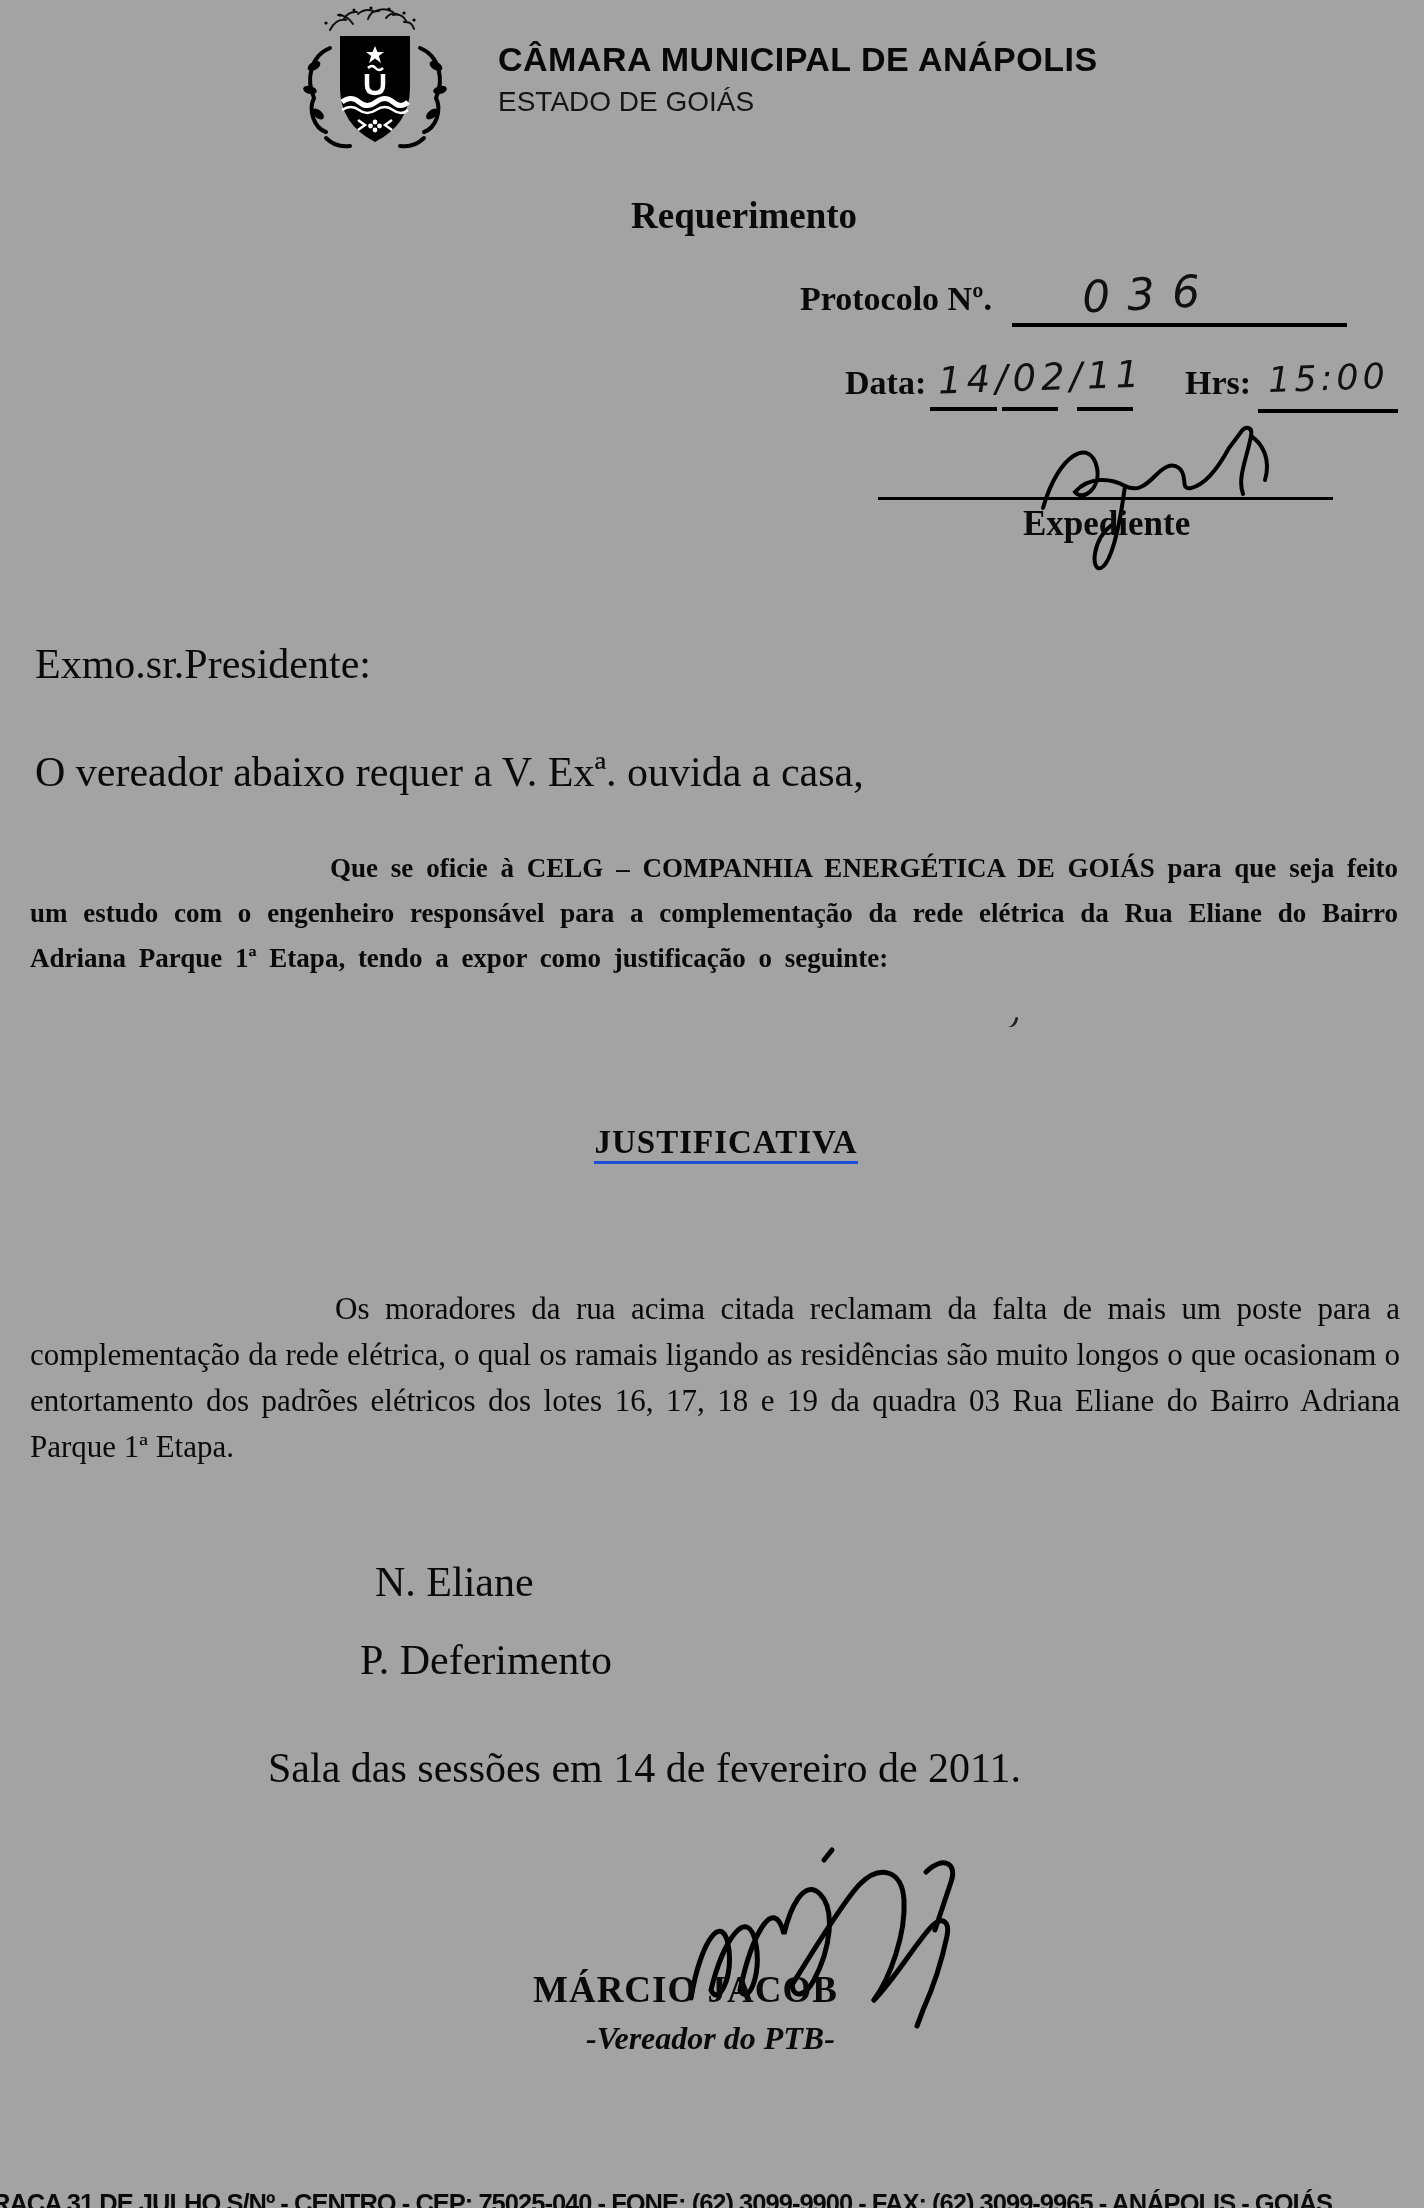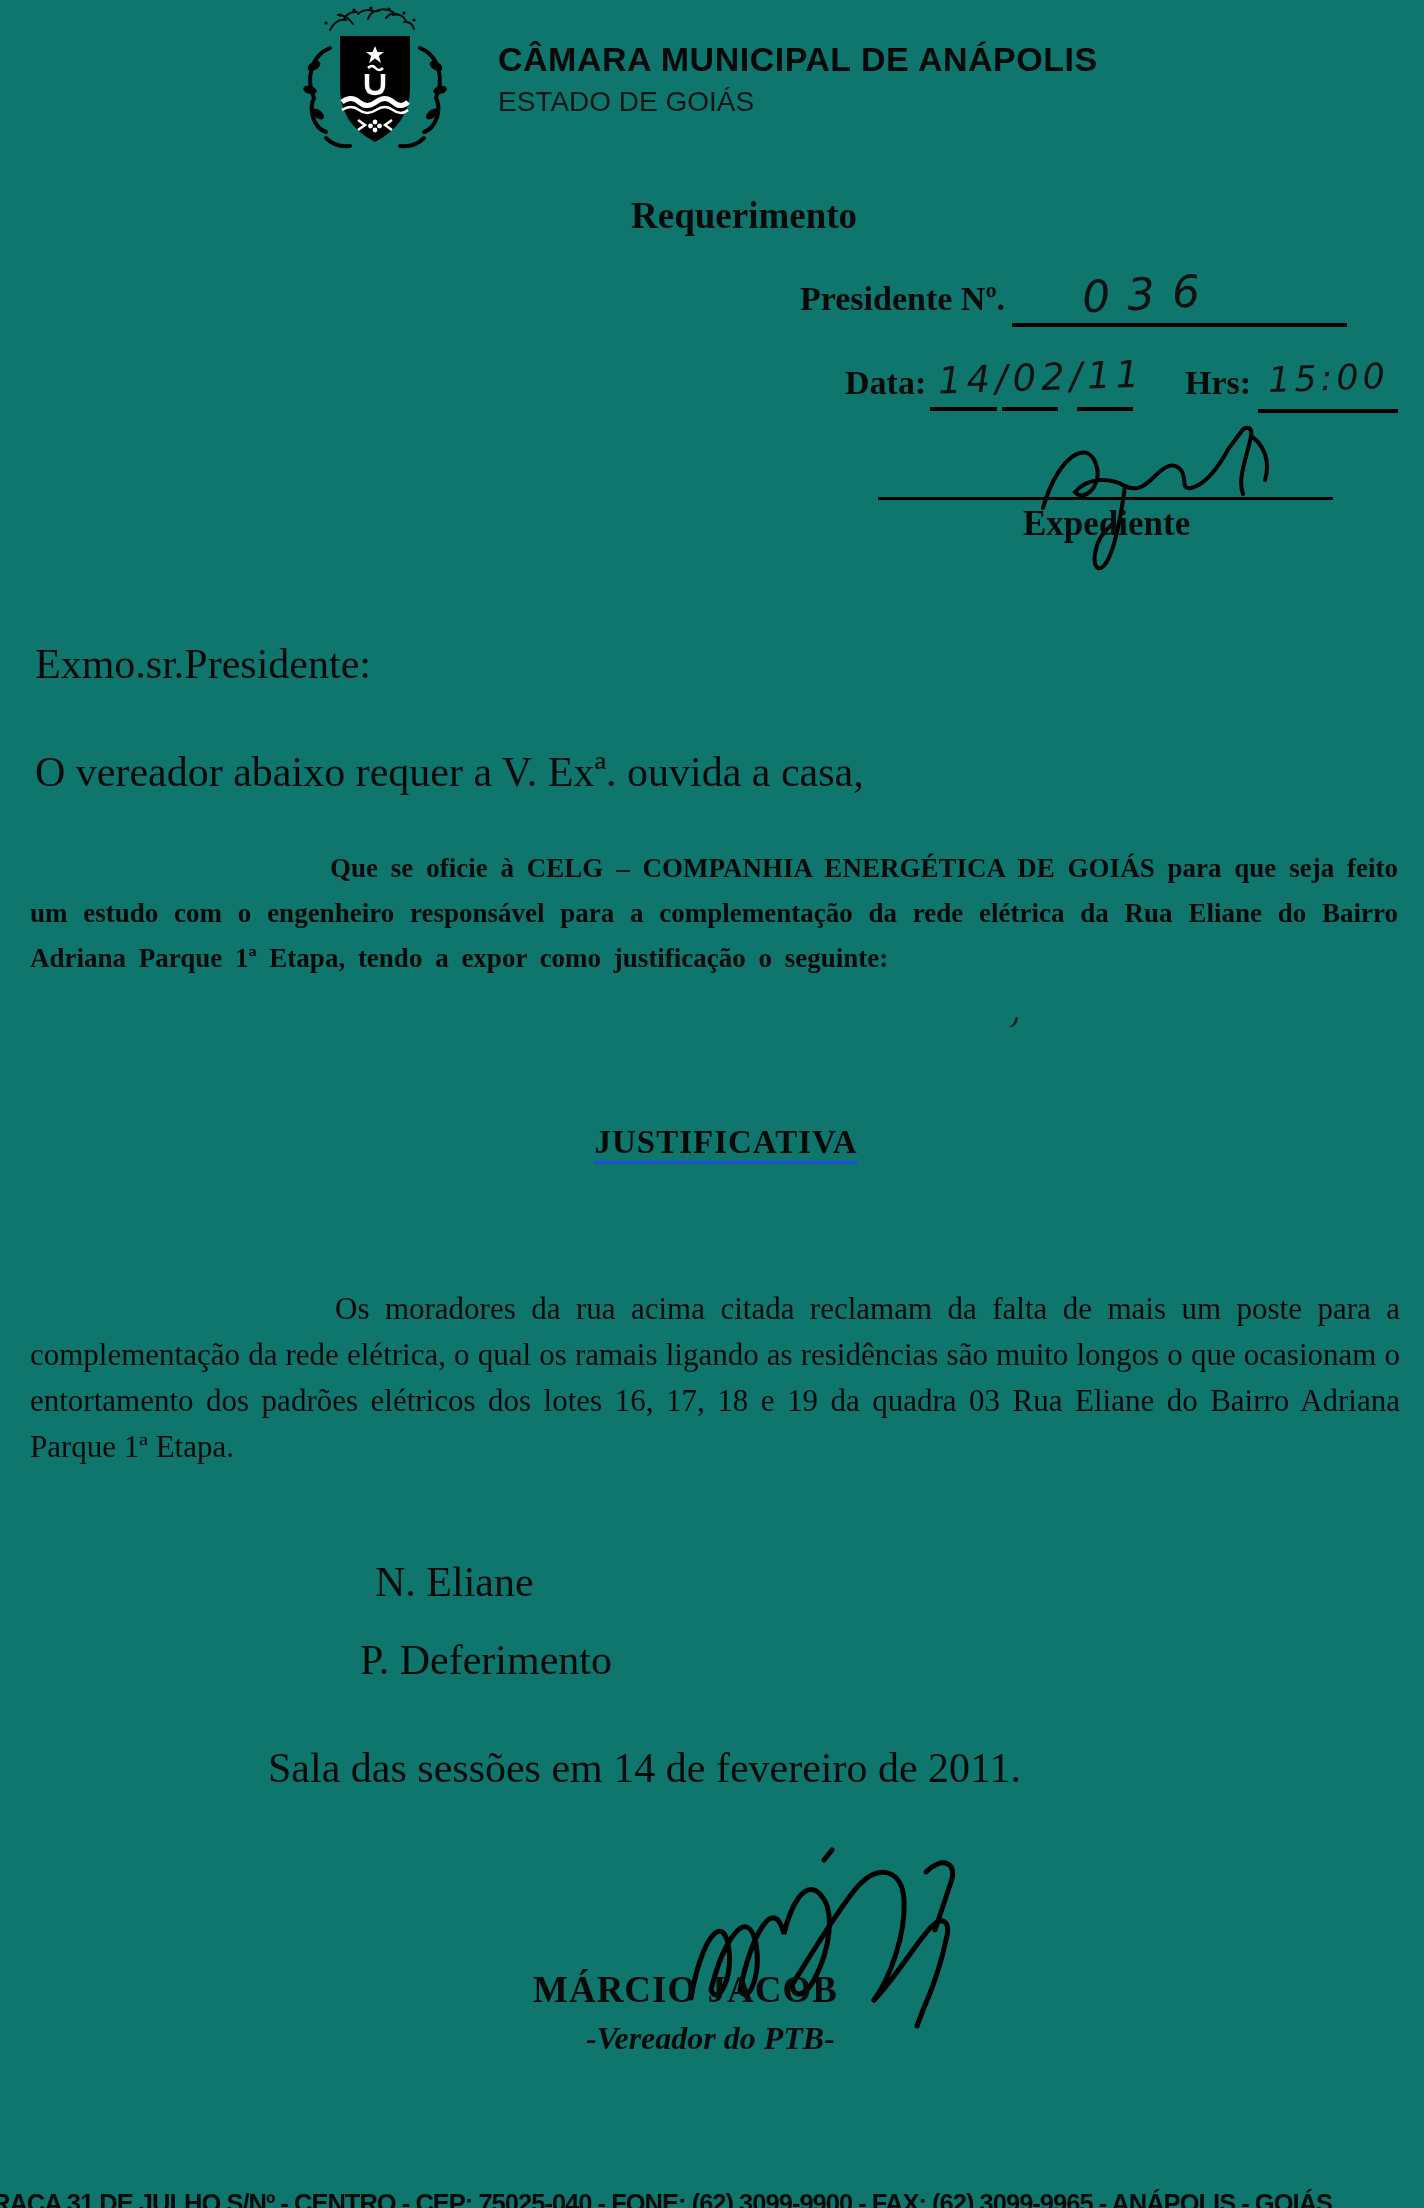--- a/index.html
+++ b/index.html
@@ -1,19 +1,19 @@
 <!DOCTYPE html>
 <html><head>
 <meta charset="utf-8">
 <style>
   html,body{margin:0;padding:0;background:#e8e8e8;}
   #page{
     position:relative;
     width:1424px;height:2208px;
-    background:#0f766e;
+    background:#a3a3a3;
     overflow:hidden;
     color:#0a0a0a;
     font-family:"Liberation Serif", serif;
   }
   .abs{position:absolute;}
 
   
   .org-name{font-family:"Liberation Sans",sans-serif;font-weight:700;font-size:34px;letter-spacing:.5px;color:#090909;}
   .org-state{font-family:"Liberation Sans",sans-serif;font-weight:400;font-size:28px;margin-top:7px;color:#151515;}
 
@@ -125,21 +125,21 @@
     </svg>
   </div>
 
   <div class="abs" style="left:498px;top:40px;">
     <div class="org-name">CÂMARA MUNICIPAL DE ANÁPOLIS</div>
     <div class="org-state">ESTADO DE GOIÁS</div>
   </div>
 
   <div class="abs doc-title" style="left:631px;top:194px;">Requerimento</div>
 
-  <div class="abs b-label" style="left:800px;top:280px;">Presidente Nº.</div>
+  <div class="abs b-label" style="left:800px;top:280px;">Protocolo Nº.</div>
   <div class="abs rule" style="left:1012px;top:323px;width:335px;"></div>
   <div class="abs hand protocol-value" style="left:1082px;top:268px;">036</div>
 
   <div class="abs b-label" style="left:845px;top:364px;">Data:</div>
   <div class="abs hand date-value" style="left:938px;top:356px;">14/02/11</div>
   <div class="abs rule" style="left:930px;top:407px;width:67px;"></div>
   <div class="abs rule" style="left:1002px;top:407px;width:56px;"></div>
   <div class="abs rule" style="left:1077px;top:407px;width:56px;"></div>
   <div class="abs b-label" style="left:1185px;top:364px;">Hrs:</div>
   <div class="abs hand hours-value" style="left:1268px;top:358px;">15:00</div>

